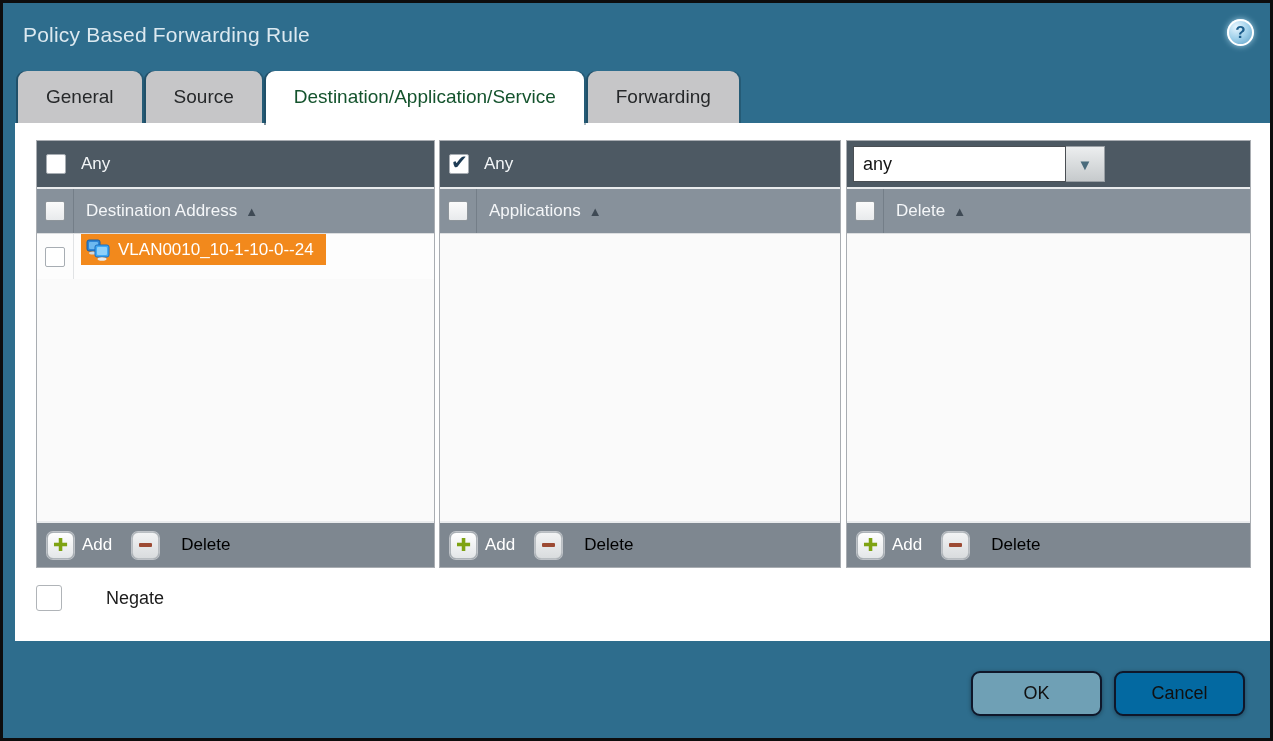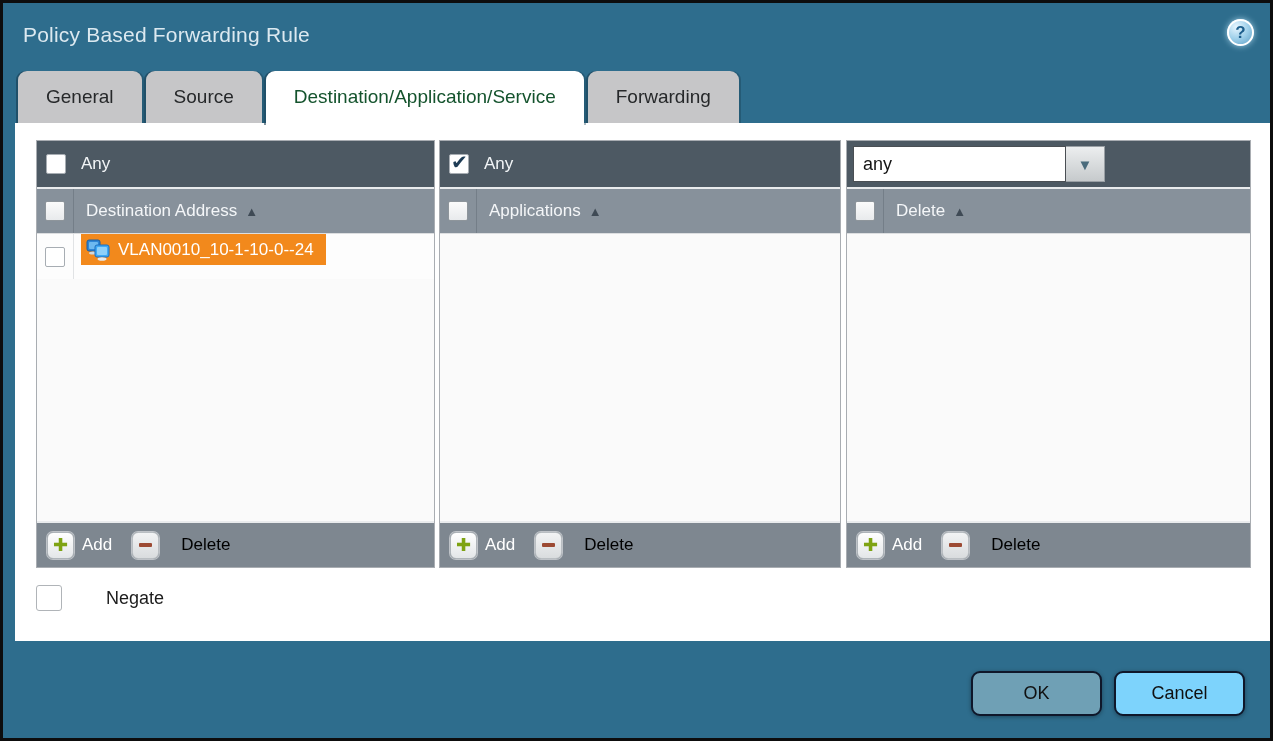--- a/index.html
+++ b/index.html
@@ -116,21 +116,21 @@
   .negate-box{width:24px;height:24px;background:#fff;border:1px solid #b0b4b8;border-radius:3px;cursor:pointer;}
   .negate-lbl{font-size:18px;color:#1c1c1c;margin-left:13px;}
   
   .dlg-btn{
     position:absolute;top:668px;width:131px;height:45px;border-radius:9px;
     border:2px solid #0f172a;box-sizing:border-box;font-size:18px;color:#101010;
     display:flex;align-items:center;justify-content:center;cursor:pointer;
     box-shadow:0 1px 4px rgba(0,0,0,.35);
   }
   .dlg-btn.ok{left:968px;background:#6fa0b5;}
-  .dlg-btn.cancel{left:1111px;background:#7dd3fc;}
+  .dlg-btn.cancel{left:1111px;background:#0369a1;}
 </style>
 </head>
 <body>
 
 <div class="dialog-title">Policy Based Forwarding Rule</div>
 <div class="help-icon">?</div>
 
 <div class="tab-strip">
   <div class="tab">General</div>
   <div class="tab">Source</div>

